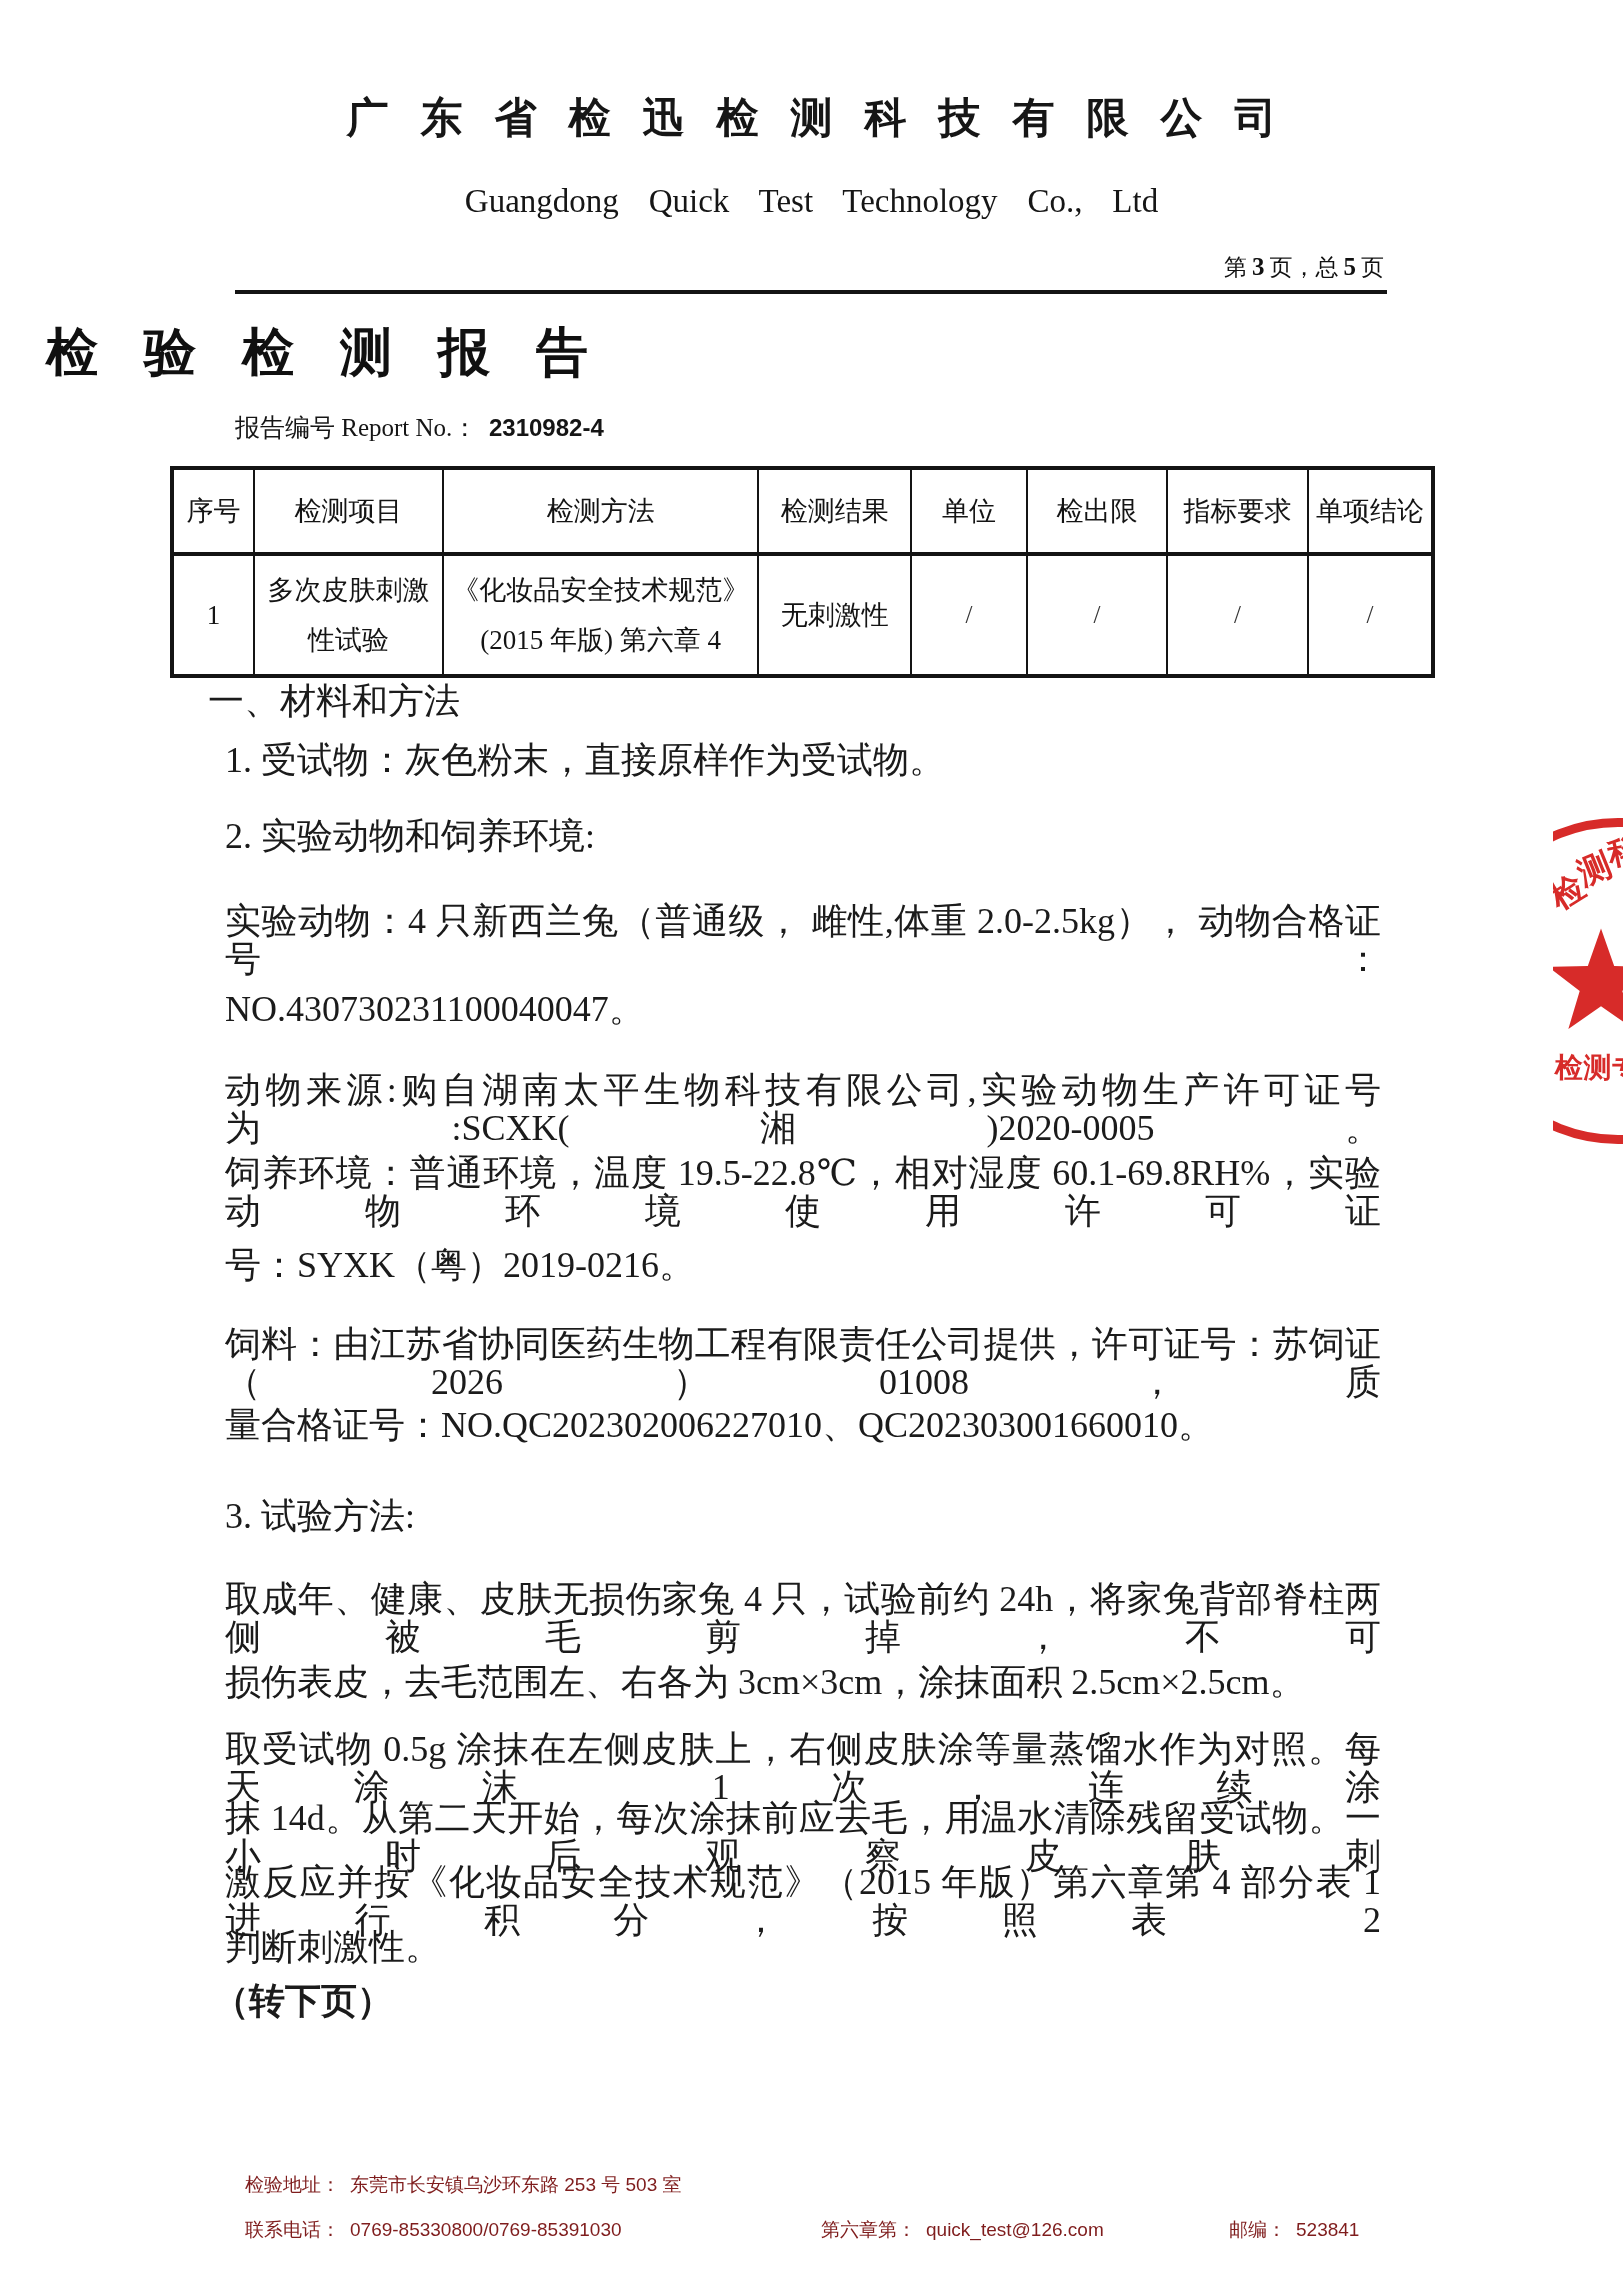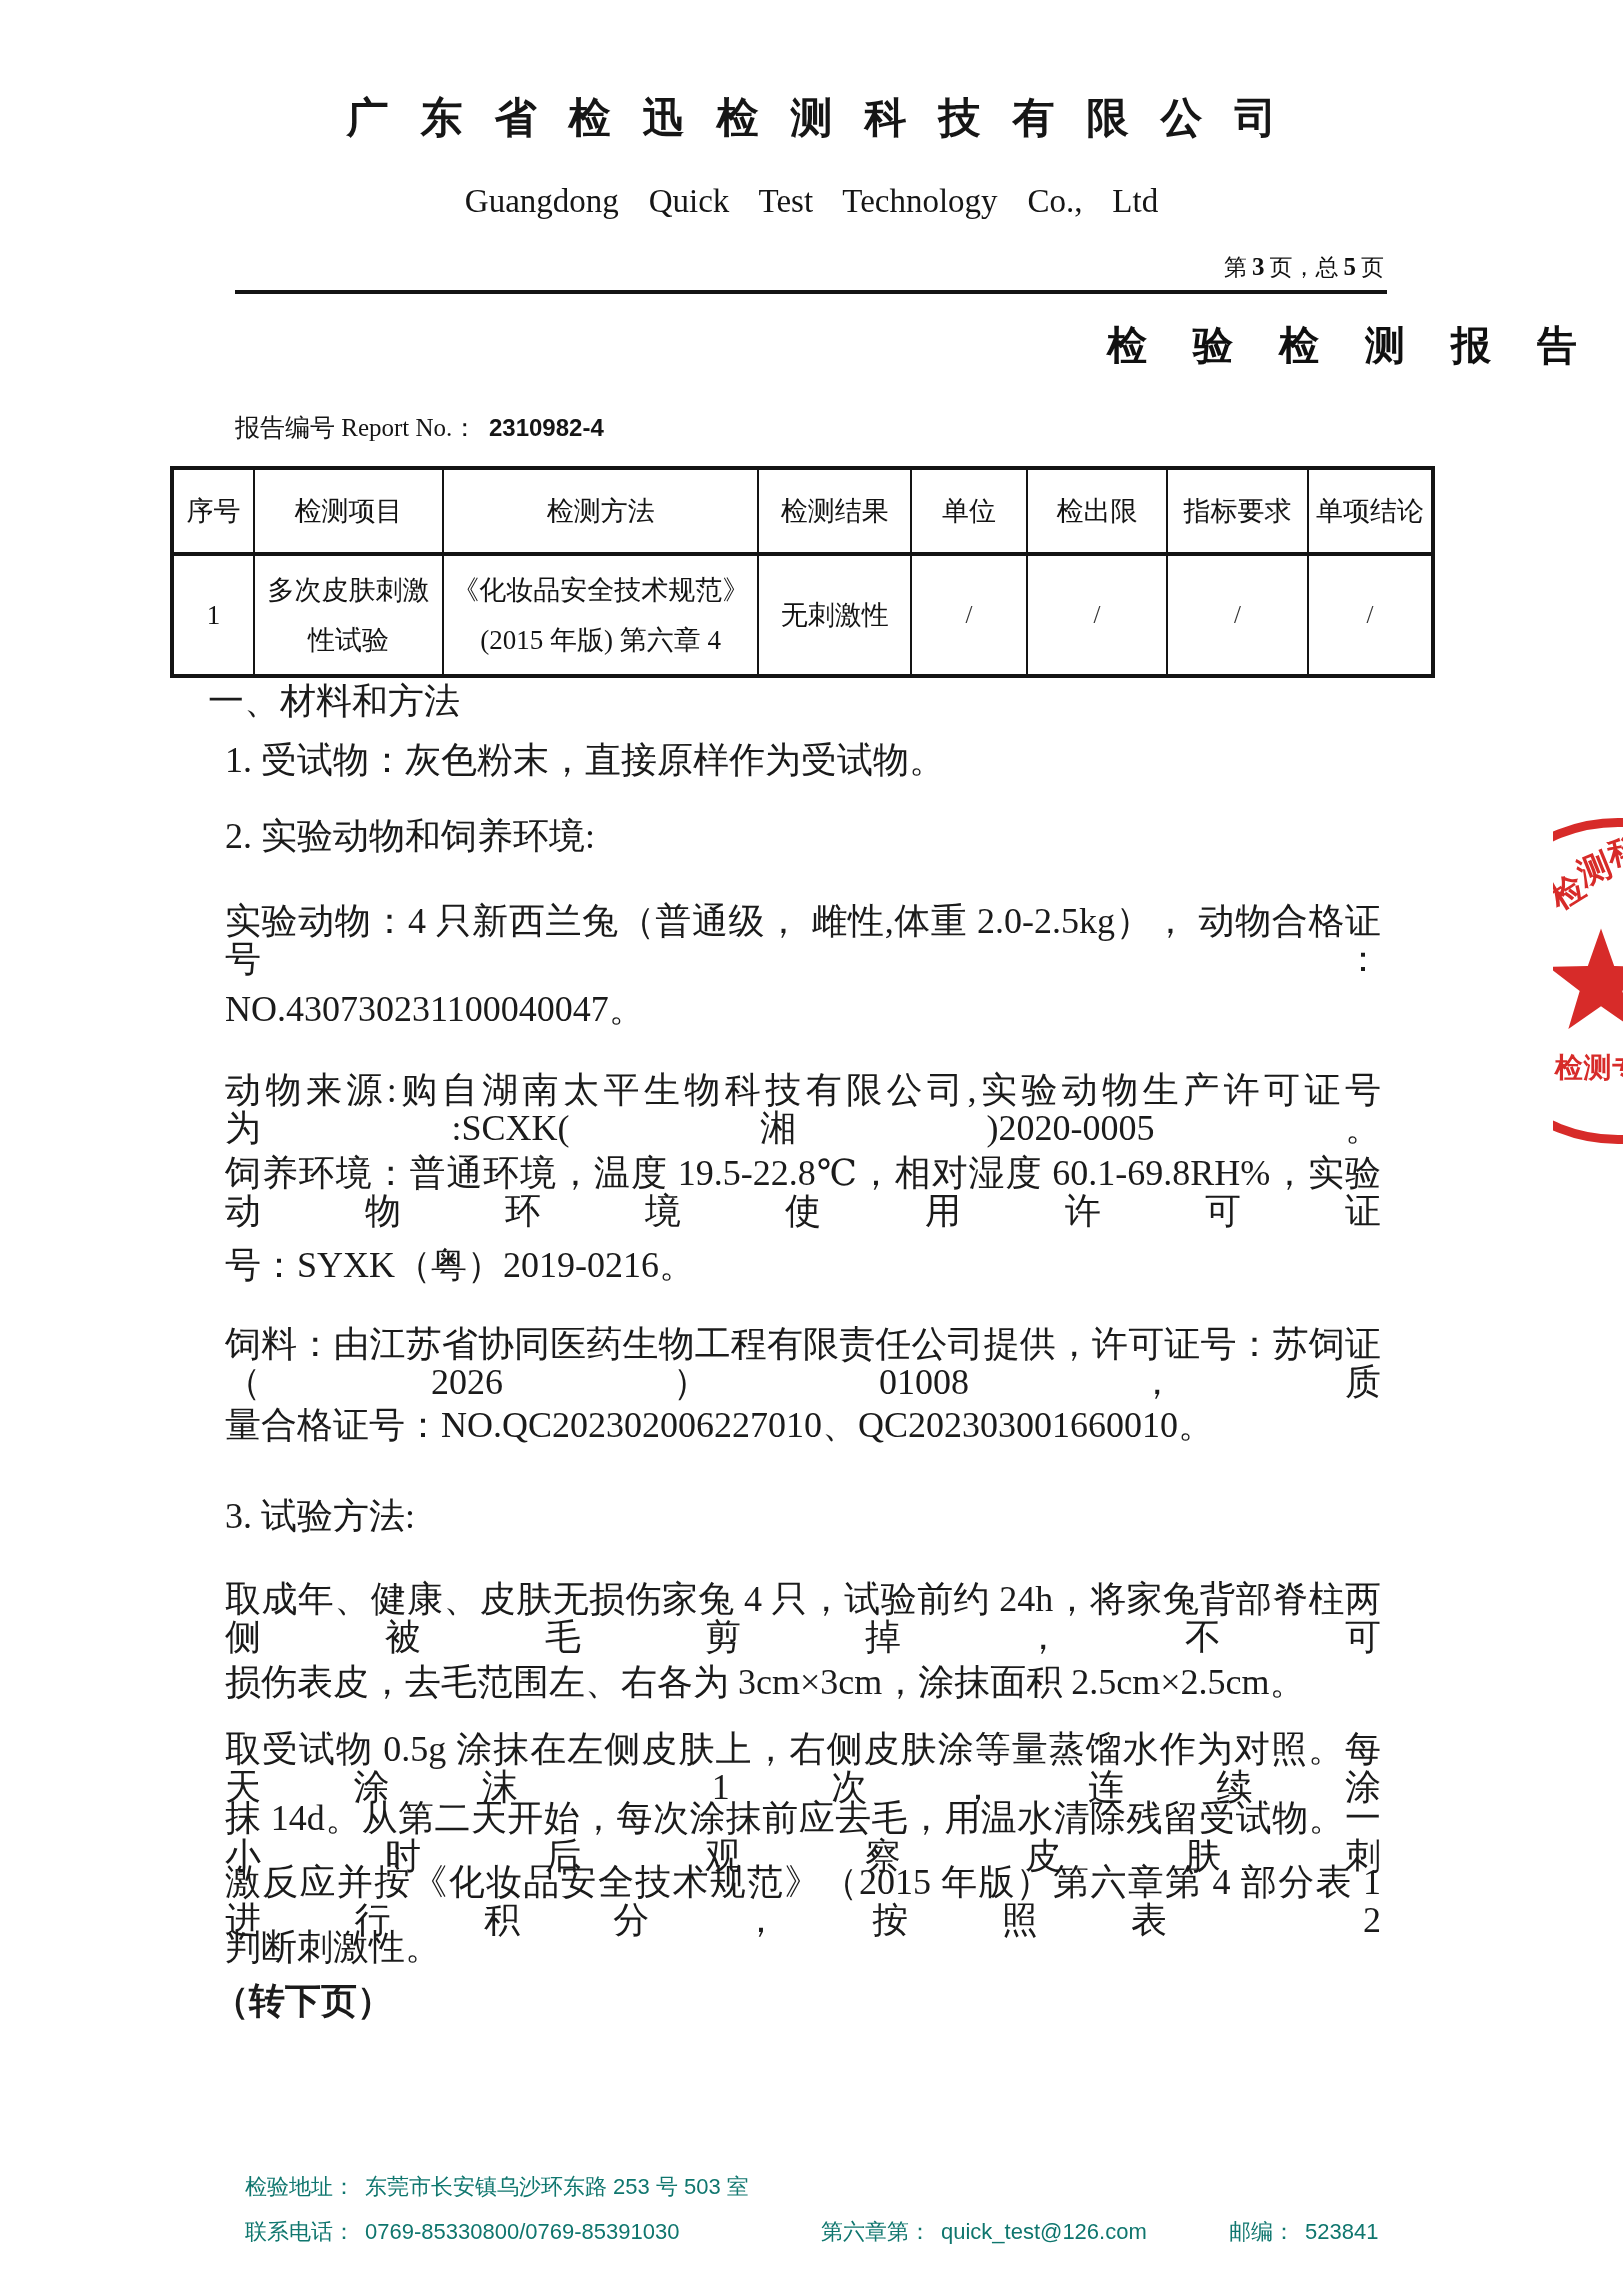--- a/index.html
+++ b/index.html
@@ -28,21 +28,21 @@
     position:absolute;top:252px;right:239px;
     font-size:23px;color:#111;
   }
   .page-info .pnum{font-weight:bold;font-size:25px;margin:0 5px;font-family:"Liberation Serif",serif;}
   .head-rule{
     position:absolute;top:290px;left:235px;width:1152px;height:4.2px;
     background:#141414;
   }
   .doc-title{
     position:absolute;top:318px;left:0;width:100%;
-    text-align:right;font-size:40px;font-weight:bold;
+    text-align:left;font-size:52px;font-weight:bold;
     letter-spacing:46px;padding-left:46px;box-sizing:border-box;
     color:#101010;
   }
   .report-no{
     position:absolute;top:411px;left:235px;font-size:25px;color:#151515;
   }
   .report-no .rn-value{
     font-family:"Liberation Sans","DejaVu Sans",sans-serif;
     font-weight:600;margin-left:11.6px;font-size:24px;
   }
@@ -110,21 +110,21 @@
   .stamp-star{position:absolute;left:-10px;top:111px;opacity:.95;}
   .stamp-bottom{
     position:absolute;left:1.7px;top:234px;width:183px;
     color:#d5201e;font-size:28px;font-weight:bold;letter-spacing:0.8px;
     font-family:"Liberation Serif",serif;opacity:.95;white-space:nowrap;
   }
   
   .footer{
     position:absolute;left:245px;top:2172px;width:1181px;
     font-family:"Liberation Sans","DejaVu Sans",sans-serif;
-    font-size:22px;color:#0f766e;font-weight:500;
+    font-size:19px;color:#7f1d1d;font-weight:500;
   }
   .footer .f-row{position:relative;height:45px;}
   .footer .grp{position:absolute;top:0;white-space:nowrap;}
   .footer .g-addr{left:0;}
   .footer .g-phone{left:0;text-align:center;}
   .footer .g-mail{left:576px;}
   .footer .g-zip{left:984px;}
   .footer .val{margin-left:10px;}
 </style>
 </head>

